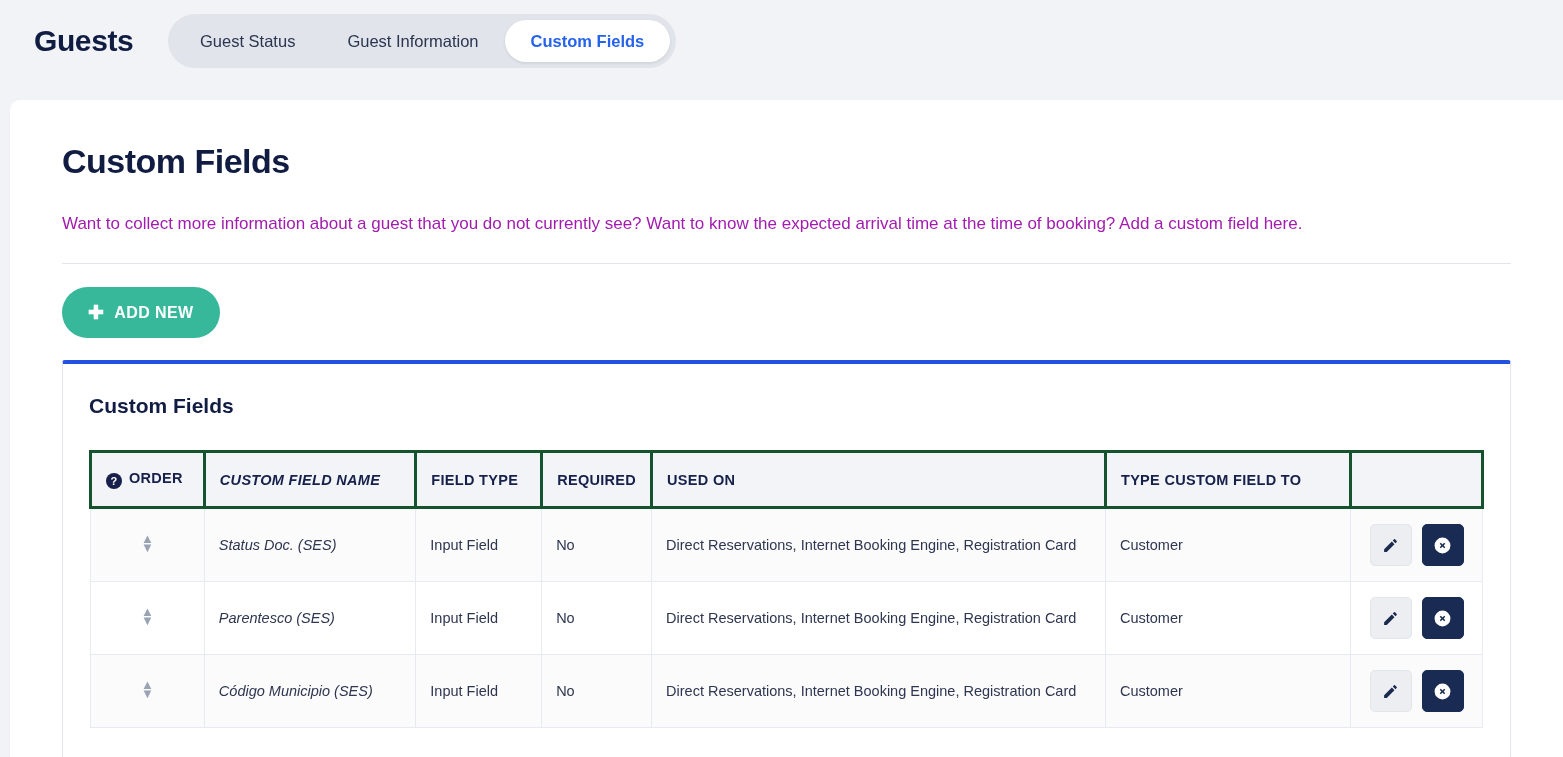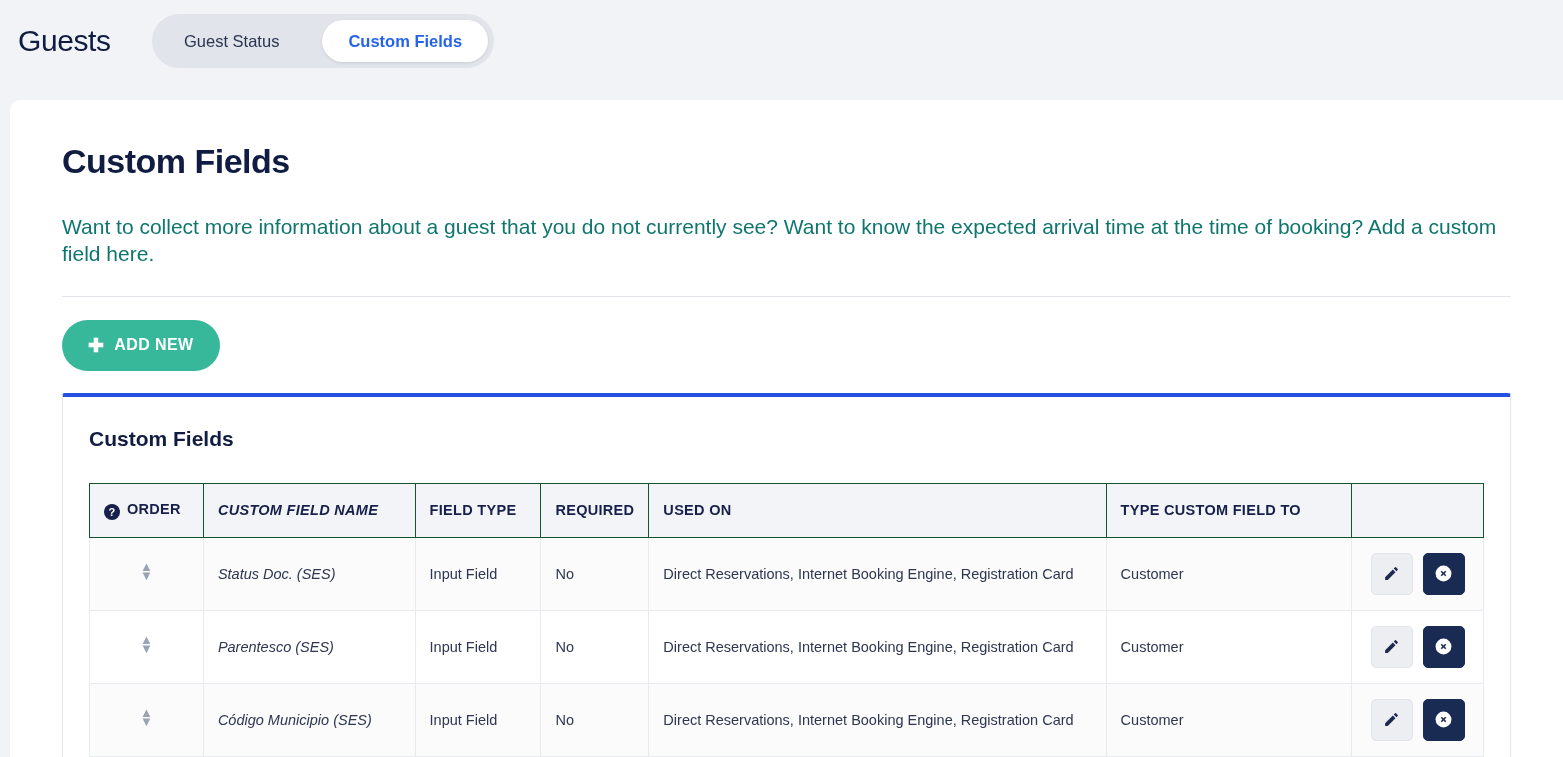--- a/index.html
+++ b/index.html
@@ -23,35 +23,35 @@
   
   .topbar {
     height: 82px;
     display: flex;
     align-items: center;
     padding-left: 0px;
     background: #f1f3f6;
   }
   .page-heading {
     font-size: 30px;
-    font-weight: normal;
+    font-weight: bold;
     letter-spacing: -0.4px;
     color: #101c42;
-    margin-left: 0px;
+    margin-left: 16px;
     width: 152px;
     padding-left: 18px;
   }
   .tabs {
     display: inline-flex;
     align-items: center;
     background: #e1e4ea;
     border-radius: 28px;
     height: 54px;
     padding: 6px;
-    gap: 17px;
+    gap: 0px;
   }
   .tab {
     font-size: 16.5px;
     color: #2c3550;
     padding: 0 26px;
     height: 42px;
     line-height: 42px;
     border-radius: 21px;
     white-space: nowrap;
     cursor: pointer;
@@ -78,22 +78,22 @@
     padding: 30px 52px 0 52px;
   }
   h1.title {
     font-size: 34px;
     font-weight: bold;
     letter-spacing: -0.5px;
     margin: 12px 0 0 0;
     color: #101c42;
   }
   .lead {
-    font-size: 21px;
-    color: #0f766e;
+    font-size: 17px;
+    color: #a21caf;
     margin-top: 32px;
     margin-bottom: 0;
     line-height: 1.3;
   }
   .divider {
     border-top: 1px solid #e3e6ec;
     margin-top: 28px;
   }
 
   .add-btn {
@@ -137,21 +137,21 @@
   }
 
   table {
     width: 100%;
     border-collapse: collapse;
     margin-top: 32px;
     font-size: 14.5px;
   }
   thead th {
     background: #f2f4f7;
-    border: 1px solid #14532d;
+    border: 3px solid #14532d;
     text-align: left;
     padding: 17px 14px;
     font-size: 14.5px;
     font-weight: bold;
     letter-spacing: .3px;
     color: #16204a;
     white-space: nowrap;
   }
   tbody td {
     border: 1px solid #e7eaee;
@@ -215,20 +215,21 @@
 </style>
 </head>
 <body>
 
 <div class="page">
 
   <div class="topbar">
     <div class="page-heading">Guests</div>
     <div class="tabs">
       <div class="tab">Guest Status</div>
+      <div class="tab">Guest Information</div>
       <div class="tab active">Custom Fields</div>
     </div>
   </div>
 
   <div class="content">
     <div class="content-inner">
       <h1 class="title">Custom Fields</h1>
       <p class="lead">Want to collect more information about a guest that you do not currently see? Want to know the expected arrival time at the time of booking? Add a custom field here.</p>
       <div class="divider"></div>
 

